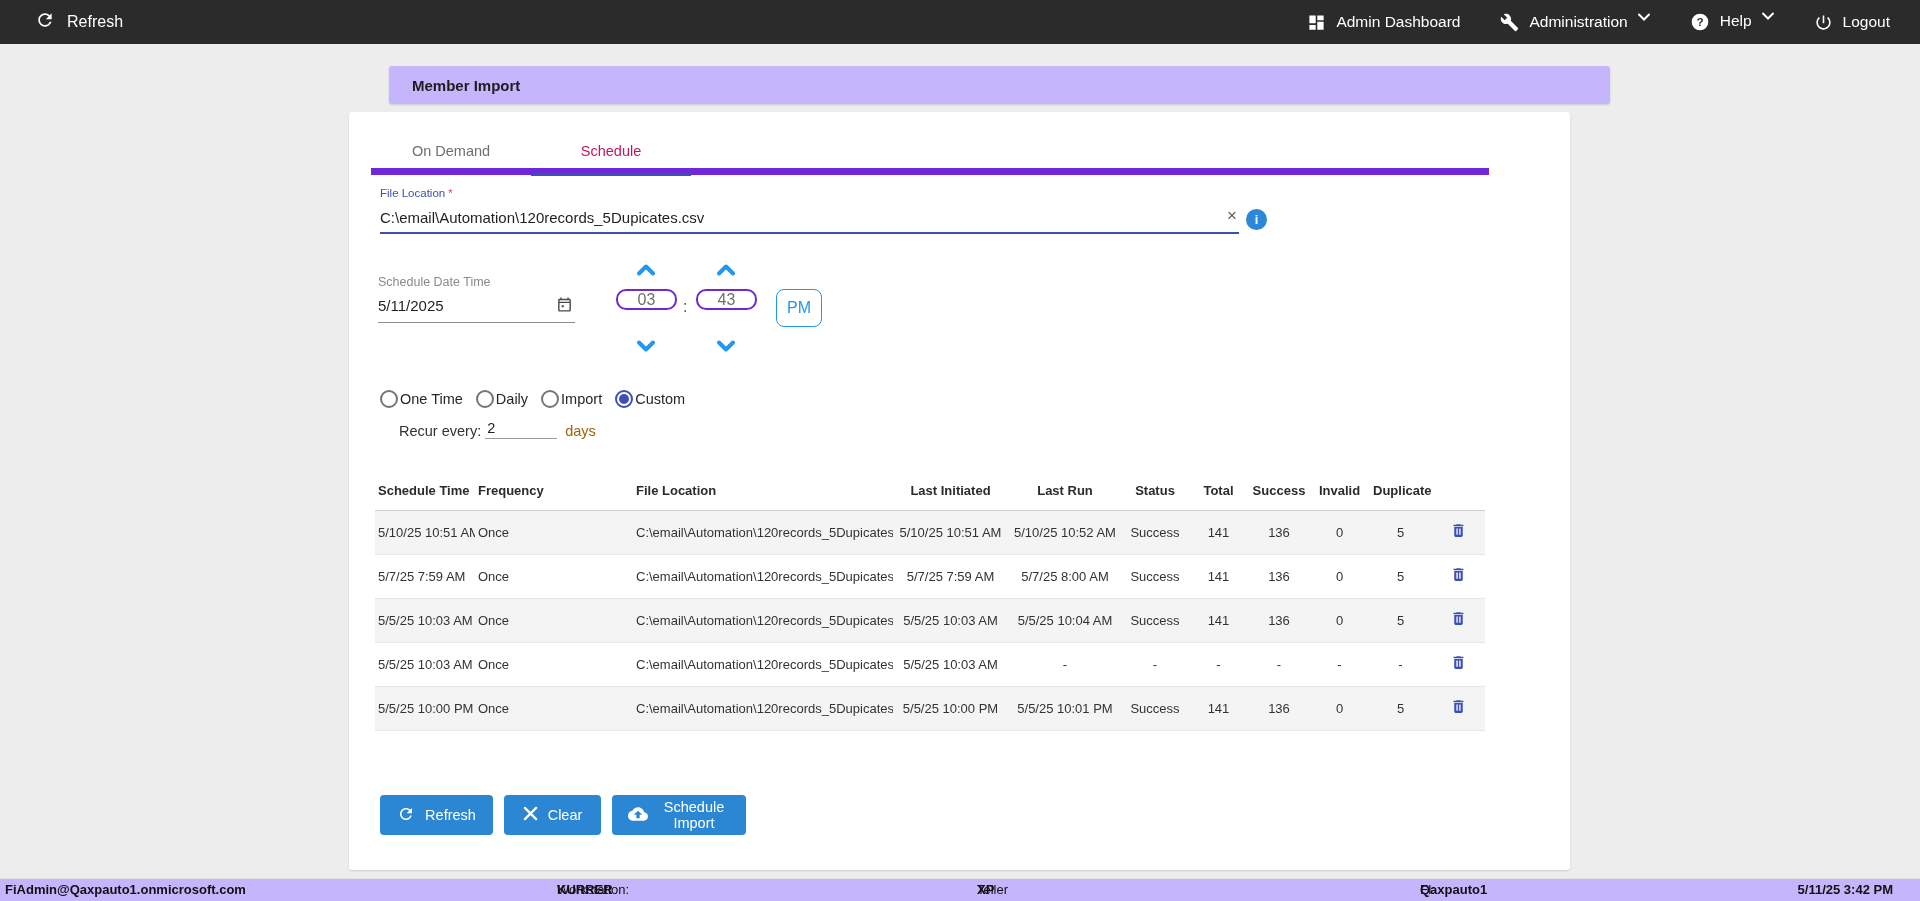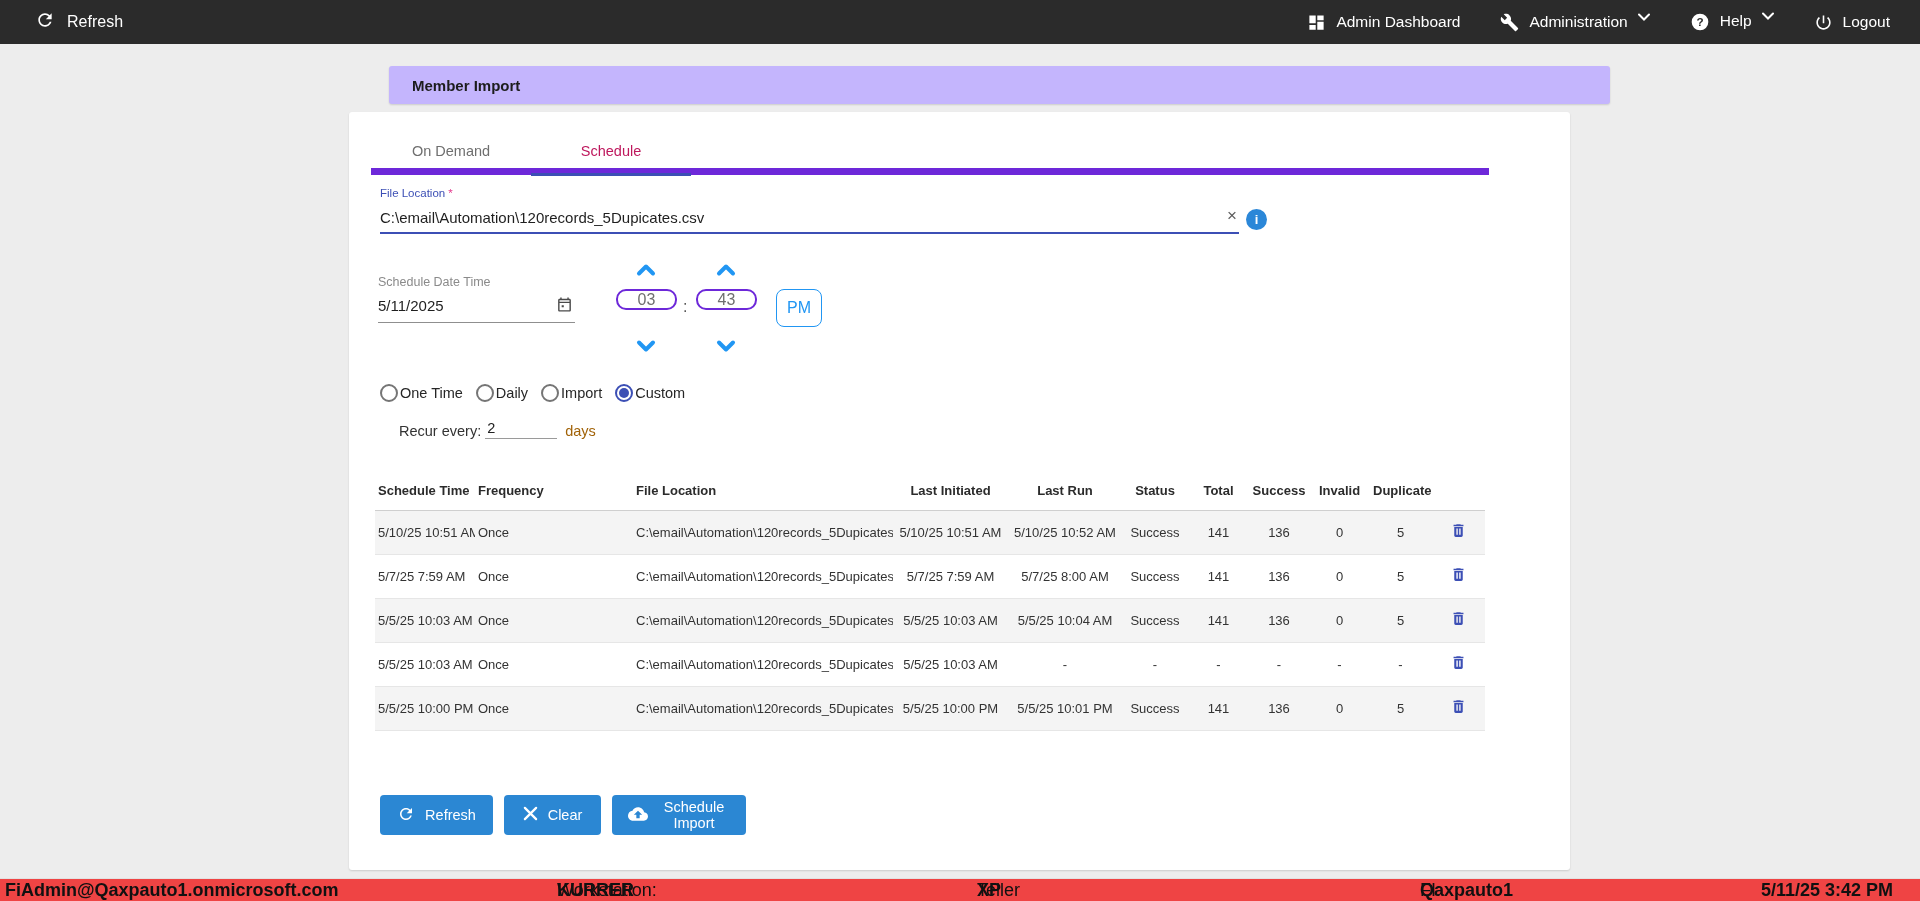--- a/index.html
+++ b/index.html
@@ -39,21 +39,21 @@
   .date-field input { width:170px; border:0; outline:none; font-size:15px; color:#1f1f1f; font-family:"Liberation Sans",sans-serif; background:transparent; height:24px; }
   .cal-btn { position:absolute; right:2px; top:3px; cursor:pointer; background:none; border:0; padding:0; }
 
   .spin-btn { position:absolute; width:36px; height:18px; background:none; border:0; cursor:pointer; display:flex; align-items:center; justify-content:center; }
   .time-box { position:absolute; width:61px; height:21px; border:2px solid #6d28d9; border-radius:10px; }
   .time-box input { width:100%; height:100%; border:0; outline:none; text-align:center; font-size:16px; color:#6f6f6f; background:transparent; font-family:"Liberation Sans",sans-serif; }
   .time-colon { position:absolute; left:334px; top:186px; font-size:16px; color:#555; }
   .meridiem-btn { position:absolute; left:427px; top:177px; width:46px; height:38px; border:1.5px solid #2196f3; border-radius:8px; background:#fff; color:#2196f3; font-size:16px; font-weight:500; cursor:pointer; font-family:"Liberation Sans",sans-serif; }
 
   
-  .radio-row { position:absolute; left:31px; top:272px; display:flex; align-items:center; gap:13px; }
+  .radio-row { position:absolute; left:31px; top:278px; display:flex; align-items:center; gap:13px; }
   .radio-opt { display:flex; align-items:center; cursor:pointer; }
   .radio-circle { width:18px; height:18px; border:2px solid #757575; border-radius:50%; display:flex; align-items:center; justify-content:center; background:#fff; }
   .radio-opt.checked .radio-circle { border-color:#3c4fb5; }
   .radio-opt.checked .radio-circle::after { content:""; width:10px; height:10px; border-radius:50%; background:#3c4fb5; }
   .radio-label { font-size:14.5px; color:#262626; margin-left:2px; }
 
   .recur-row { position:absolute; left:50px; top:308px; display:flex; align-items:flex-end; }
   .recur-label { font-size:14.5px; color:#333; }
   .recur-input { width:72px; border:0; border-bottom:1px solid #9a9a9a; outline:none; font-size:14.5px; color:#222; margin-left:4px; padding:0 0 2px 2px; font-family:"Liberation Sans",sans-serif; background:transparent; }
   .recur-unit { font-size:14.5px; color:#a16207; margin-left:8px; }
@@ -65,21 +65,21 @@
   .sched-table tr.striped td { background:#f4f4f4; }
   .sched-table th.c-mid, .sched-table td.c-mid { text-align:center; }
   .trash-btn { background:none; border:0; cursor:pointer; padding:2px; }
 
   
   .btn-row { position:absolute; left:31px; top:683px; display:flex; gap:11px; }
   .blue-btn { height:40px; background:#2b87d3; border:0; border-radius:4px; color:#fff; font-size:14.5px; display:flex; align-items:center; justify-content:center; gap:10px; cursor:pointer; font-family:"Liberation Sans",sans-serif; padding:0 16px; }
   .blue-btn.w1 { width:113px; } .blue-btn.w2 { width:97px; } .blue-btn.w3 { width:134px; }
 
   
-  .footer { position:absolute; left:0; bottom:0; width:1920px; height:23px; background:#ef4444; border-top:1px solid #e2e2e2; font-size:18px; color:#111; }
+  .footer { position:absolute; left:0; bottom:0; width:1920px; height:23px; background:#c4b5fd; border-top:1px solid #e2e2e2; font-size:13px; color:#111; }
   .footer span { position:absolute; top:0; line-height:22px; }
   .f-user { left:5px; font-weight:bold; }
   .f-ws { left:557px; } .f-teller { left:977px; } .f-fi { left:1420px; }
   .f-dt { right:27px; font-weight:bold; }
   .fv { font-weight:bold; }
 </style>
 </head>
 <body>
 
 <div class="topbar">

